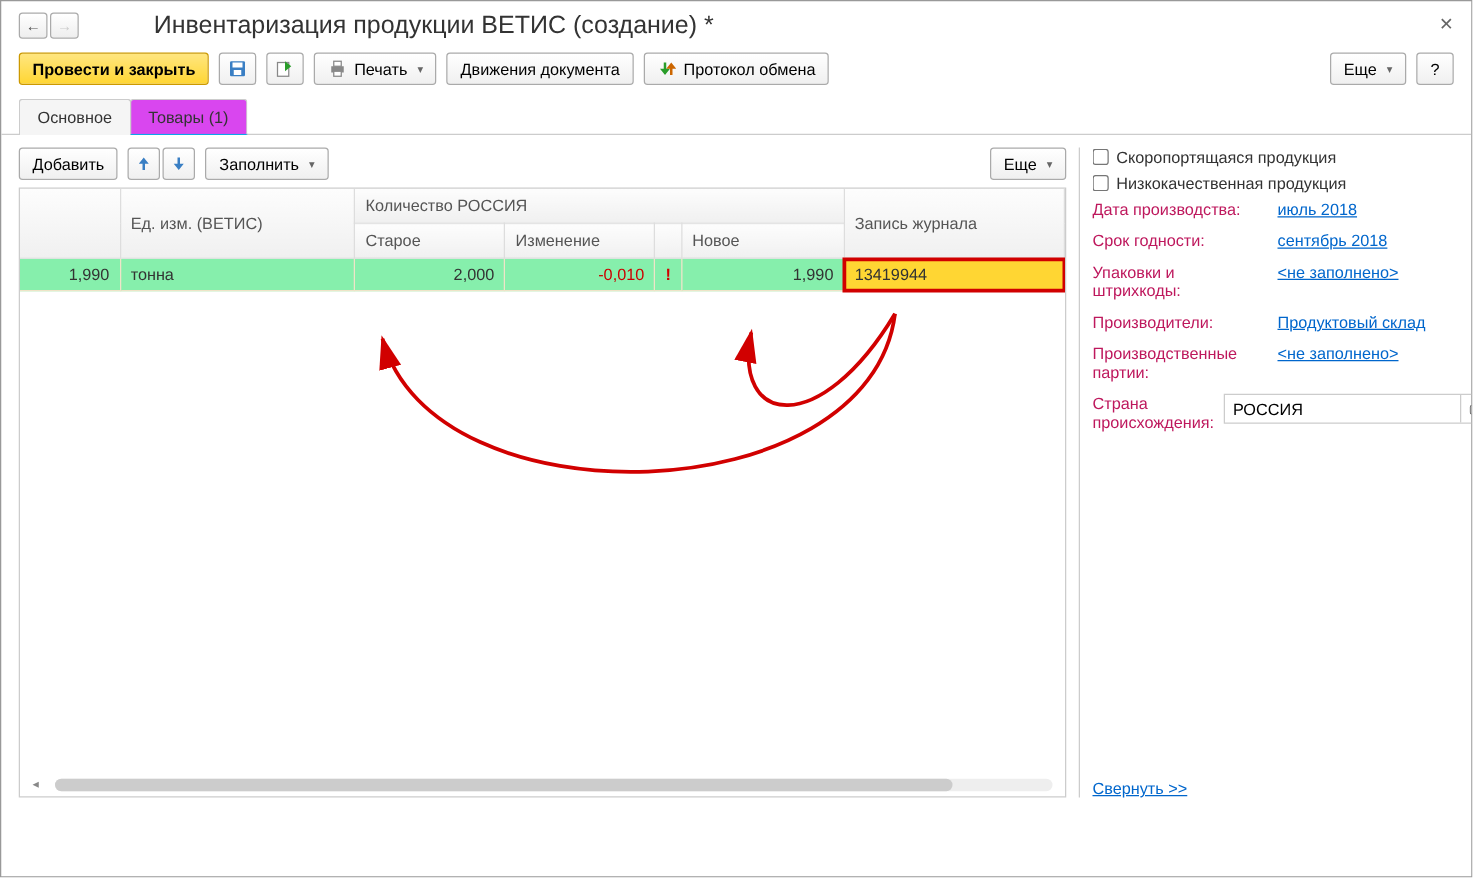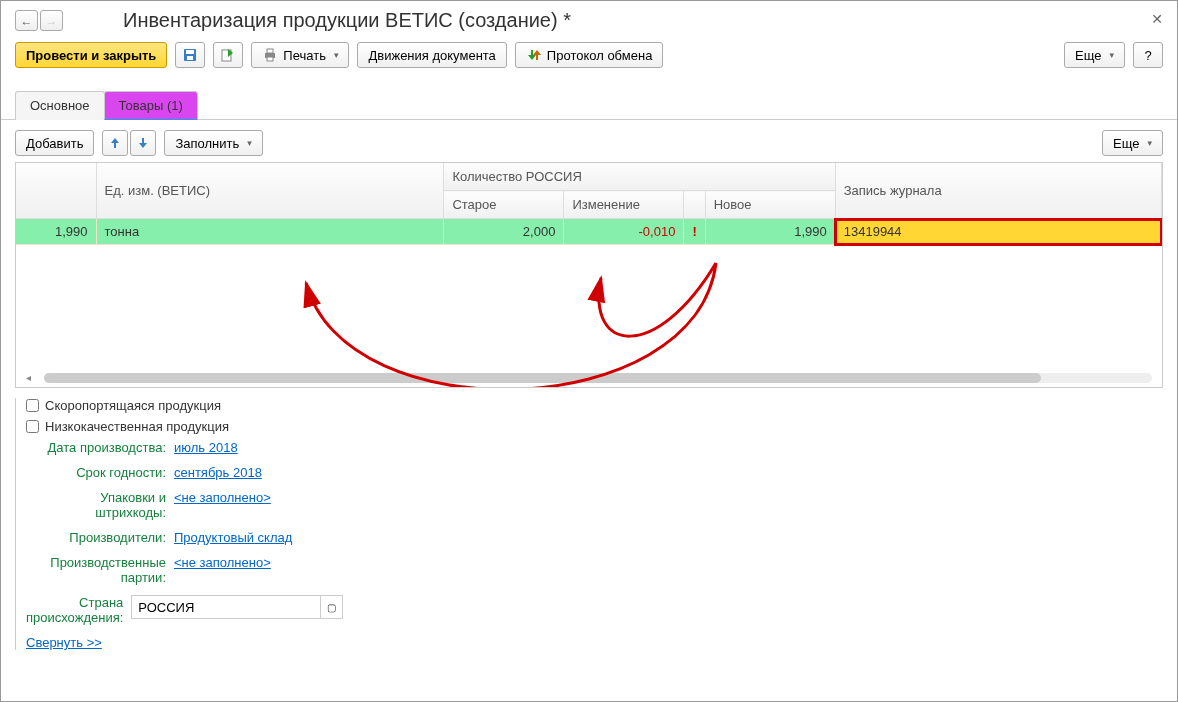--- a/index.html
+++ b/index.html
@@ -11,45 +11,45 @@
 .title { font-size: 20px; padding-left: 50px; }
 .close-x { position: absolute; right: 14px; top: 10px; cursor: pointer; font-size: 14px; color: #666; }
 .toolbar { display: flex; align-items: center; padding: 6px 14px; gap: 8px; }
 .btn { height: 26px; border: 1px solid #aaa; border-radius: 3px; background: linear-gradient(#fff,#f0f0f0); padding: 12px 10px; display: flex; align-items: center; gap: 5px; cursor: pointer; font-size: 13px; }
 .btn-yellow { background: linear-gradient(#ffe680,#ffd633); border-color: #cc9900; font-weight: bold; }
 .btn-icon { width: 30px; justify-content: center; padding: 0; }
 .dd::after { content: "▾"; font-size: 9px; margin-left: 3px; color: #666; }
 .spacer { flex: 1; }
 .status-area { padding: 4px 14px 8px; line-height: 1.5; }
 .link { color: #0066cc; text-decoration: underline; cursor: pointer; }
-.tabs { display: flex; padding: 0 14px; border-bottom: 1px solid #ccc; margin-top: 16px; }
+.tabs { display: flex; padding: 0 14px; border-bottom: 1px solid #ccc; margin-top: 4px; }
 .tab { padding: 6px 14px; border: 1px solid #ccc; border-bottom: none; margin-right: -1px; background: #f5f5f5; cursor: pointer; border-radius: 3px 3px 0 0; position: relative; top: 1px; }
 .tab.active { background: #d946ef; border-bottom: 1px solid #0ea5e9; }
-.content { display: flex; padding: 10px 14px; height: 540px; gap: 10px; flex-direction: column; }
+.content { display: flex; padding: 10px 14px; height: 540px; gap: 10px; }
 .left-pane { flex: 1; display: flex; flex-direction: column; min-width: 0; }
 .table-toolbar { display: flex; gap: 8px; margin-bottom: 6px; }
 .arrow-group { display: flex; gap: 2px; }
 .arrow-btn { width: 26px; height: 26px; border: 1px solid #aaa; border-radius: 3px; background: linear-gradient(#fff,#f0f0f0); display: flex; align-items: center; justify-content: center; cursor: pointer; }
 .table-wrap { border: 1px solid #ccc; flex: 1; position: relative; overflow: hidden; }
 .grid { width: 100%; border-collapse: collapse; font-size: 13px; }
 .grid th { background: linear-gradient(#fdfdfd,#f0f0f0); border-right: 1px solid #ddd; border-bottom: 1px solid #ddd; padding: 6px 8px; font-weight: normal; text-align: left; color: #555; }
 .grid td { border-right: 1px solid #eee4c8; border-bottom: 1px solid #eee4c8; padding: 5px 8px; }
 .row-sel td { background: #86efac; }
 .num { text-align: right; }
 .red { color: #cc0000; }
 .cell-highlight { background: #ffd633 !important; outline: 3px solid #d10000; outline-offset: -2px; font-weight: normal; }
 .exc { text-align: center; color: #d10000; font-weight: bold; }
 .hscroll { position: absolute; bottom: 4px; left: 28px; right: 10px; height: 10px; background: #eee; border-radius: 5px; }
 .hscroll .thumb { width: 90%; height: 100%; background: #ccc; border-radius: 5px; }
 .hl { position: absolute; bottom: 4px; left: 10px; font-size: 10px; color: #888; }
 .right-pane { width: 300px; border-left: 1px solid #ccc; padding-left: 10px; display: flex; flex-direction: column; }
 .checkbox-row { display: flex; align-items: center; gap: 6px; margin-bottom: 6px; }
 .checkbox-row input { cursor: pointer; }
 .prop-row { display: flex; margin-bottom: 10px; gap: 8px; align-items: flex-start; }
-.prop-label { width: 140px; color: #15803d; text-align: right; }
+.prop-label { width: 140px; color: #be185d; }
 .prop-value { flex: 1; }
 .input-wrap { display: flex; border: 1px solid #ccc; height: 24px; align-items: center; }
 .input-wrap input { border: none; flex: 1; padding: 0 6px; font-size: 13px; outline: none; }
 .open-btn { width: 22px; height: 22px; border-left: 1px solid #ccc; display: flex; align-items: center; justify-content: center; cursor: pointer; font-size: 10px; }
 .collapse-link { margin-top: auto; }
 svg.icon { width: 16px; height: 16px; }
 .annotations { position: absolute; pointer-events: none; z-index: 5; }
 </style>
 </head>
 <body>

